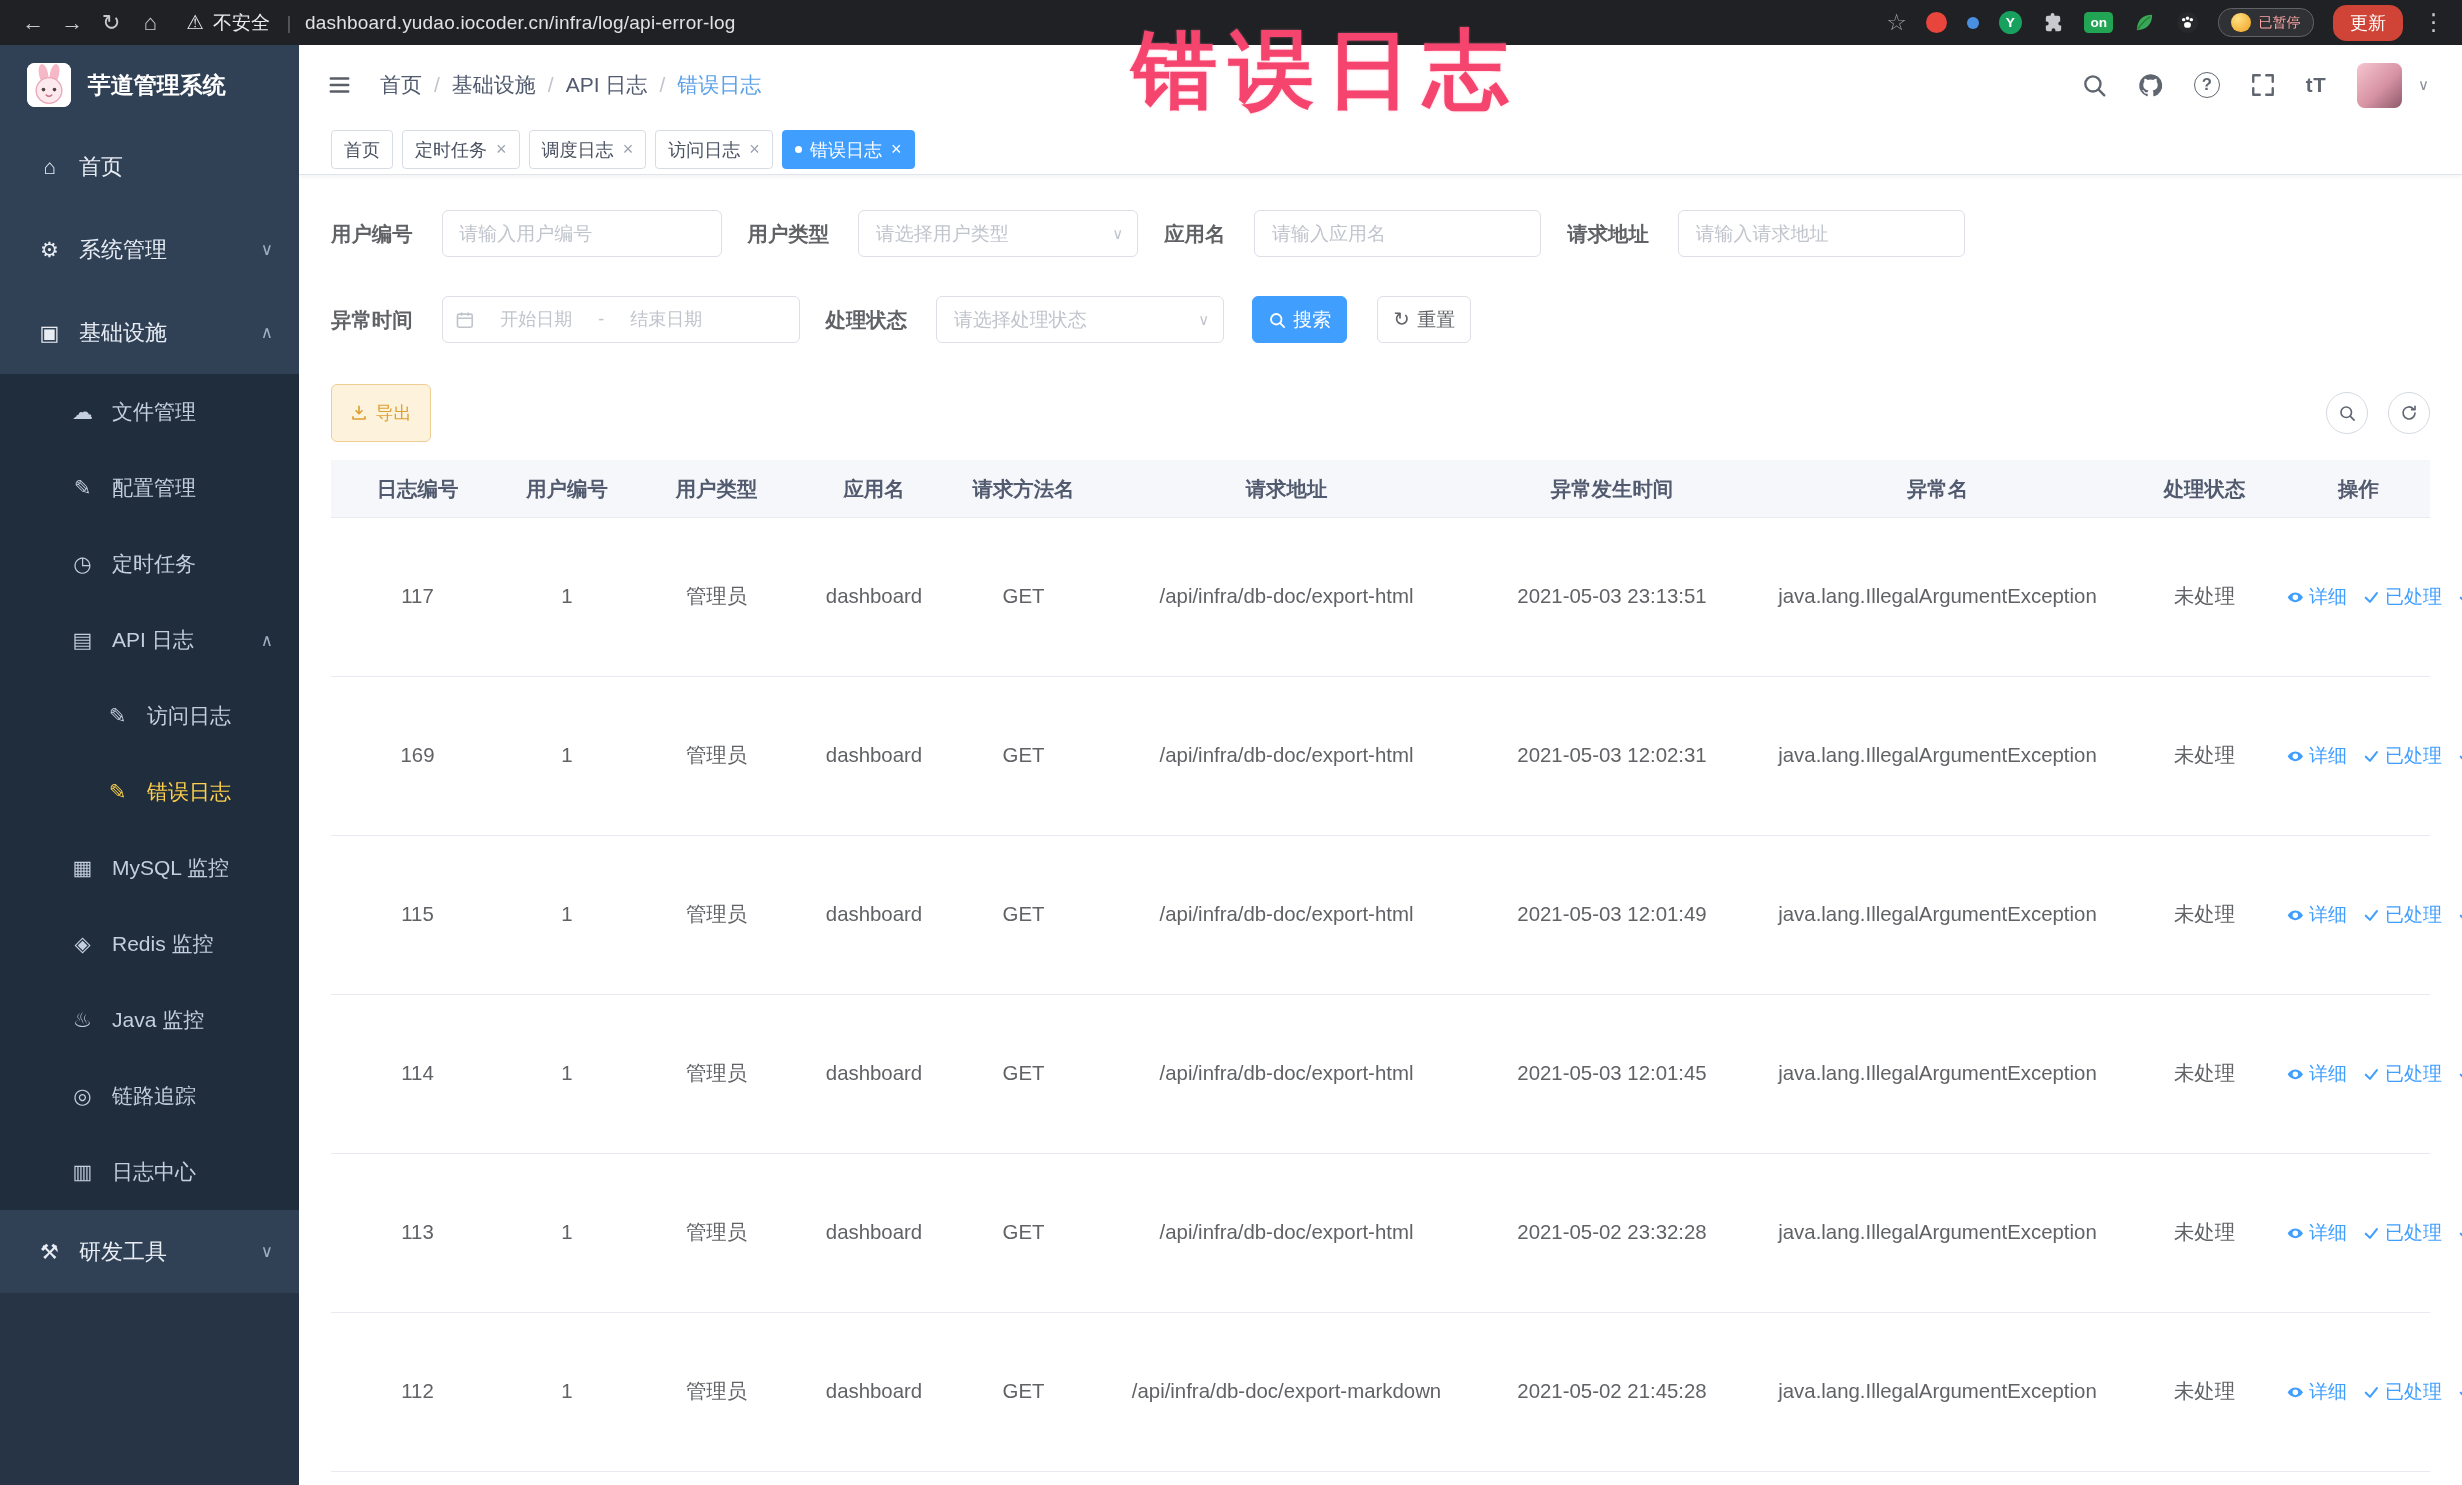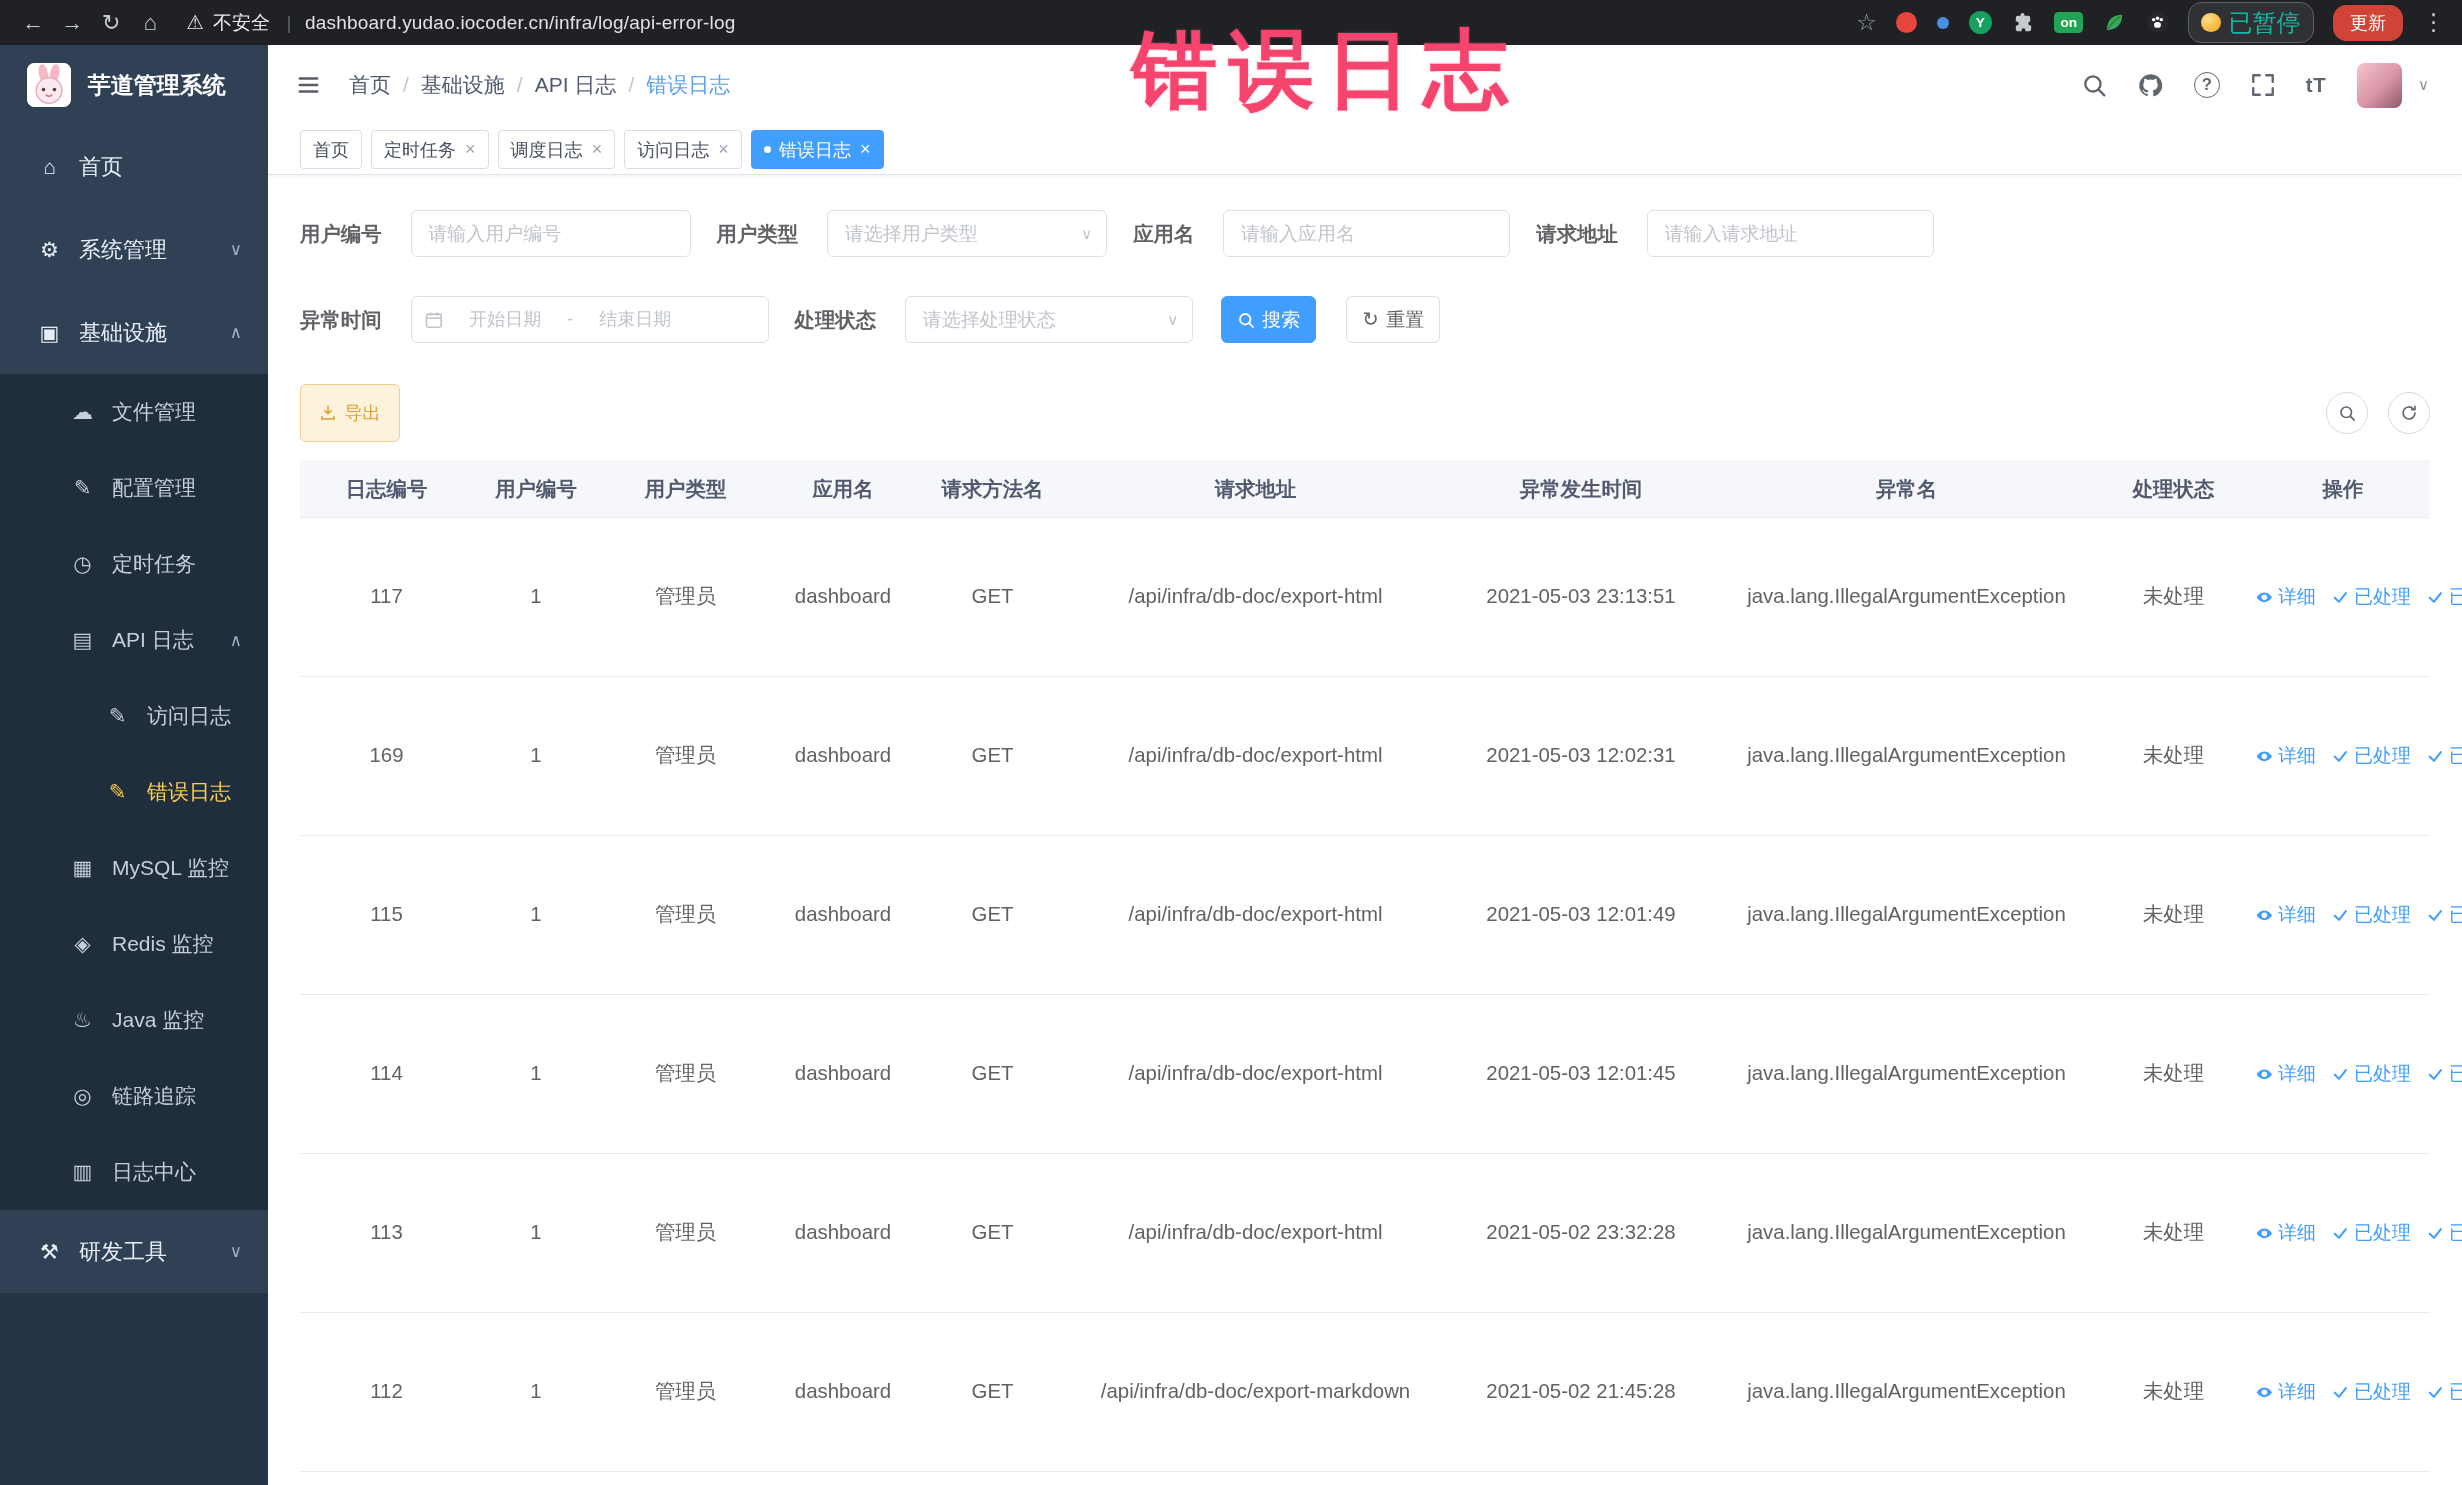--- a/index.html
+++ b/index.html
@@ -17,29 +17,29 @@
   .bar-right{margin-left:auto;display:flex;align-items:center;gap:19.7px}
   .star{font-size:23px;color:#9aa0a6}
   .ext-red{width:21px;height:21px;border-radius:50%;background:#e8453c}
   .ext-blue{width:12px;height:12px;border-radius:50%;background:#4a90e2}
   .ext-gy{width:23px;height:23px;border-radius:50%;background:#17a05e;color:#fff;font-size:13.6px;font-weight:700;display:flex;align-items:center;justify-content:center}
   .ext-puzzle{width:23px;height:23px;color:#c6c9ce}
   .ext-on{min-width:29px;height:21px;border-radius:4.5px;background:#21a453;color:#fff;font-size:13.6px;font-weight:700;display:flex;align-items:center;justify-content:center;padding:0 4.5px}
   .ext-leaf,.ext-paw{width:23px;height:23px}
   .paused-badge{display:flex;align-items:center;gap:7.6px;padding:3.8px 12px;border:0.8px solid #5f6368;border-radius:13.6px;background:#303134}
   .emoji-dot{width:19.7px;height:19.7px;border-radius:50%;background:radial-gradient(circle at 35% 30%,#ffe082,#f0a020)}
-  .paused-label{color:#14b8a6;font-size:24px}
+  .paused-label{color:#fca5a5;font-size:14px}
   .update-btn{background:#cf4436;color:#fff;border:none;border-radius:13.6px;padding:6px 16.7px;font-size:18px;cursor:pointer}
   .kebab{font-size:23px;color:#c6c9ce}
 
   
   .app{display:flex;height:1440px}
 
   
-  .sidebar{width:268px;background:#304156;display:flex;flex-direction:column;flex:0 0 auto}
+  .sidebar{width:299px;background:#304156;display:flex;flex-direction:column;flex:0 0 auto}
   .logo{height:80px;display:flex;align-items:center;gap:16.7px;padding-left:27px}
   .logo-img{width:44px;height:44px;border-radius:7.6px;background:#fff;flex:0 0 auto;position:relative;overflow:hidden}
   .logo-title{color:#fff;font-size:23px;font-weight:700;white-space:nowrap}
   .menu{flex:1;display:flex;flex-direction:column;overflow:hidden}
   .menu-item{position:relative;display:flex;align-items:center;cursor:pointer;color:#c4cede;flex:0 0 auto}
   .menu-item.lvl1{height:83px;padding-left:32px;font-size:22px;color:#e8edf4}
   .menu-item.lvl2{height:76px;padding-left:65px;font-size:21px;background:#1f2d3d}
   .menu-item.lvl3{height:76px;padding-left:100px;font-size:21px;background:#1f2d3d}
   .menu-item.active{color:#ffd04b}
   .mi-icon{width:35px;margin-right:12px;text-align:center;font-size:21px;flex:0 0 auto}

